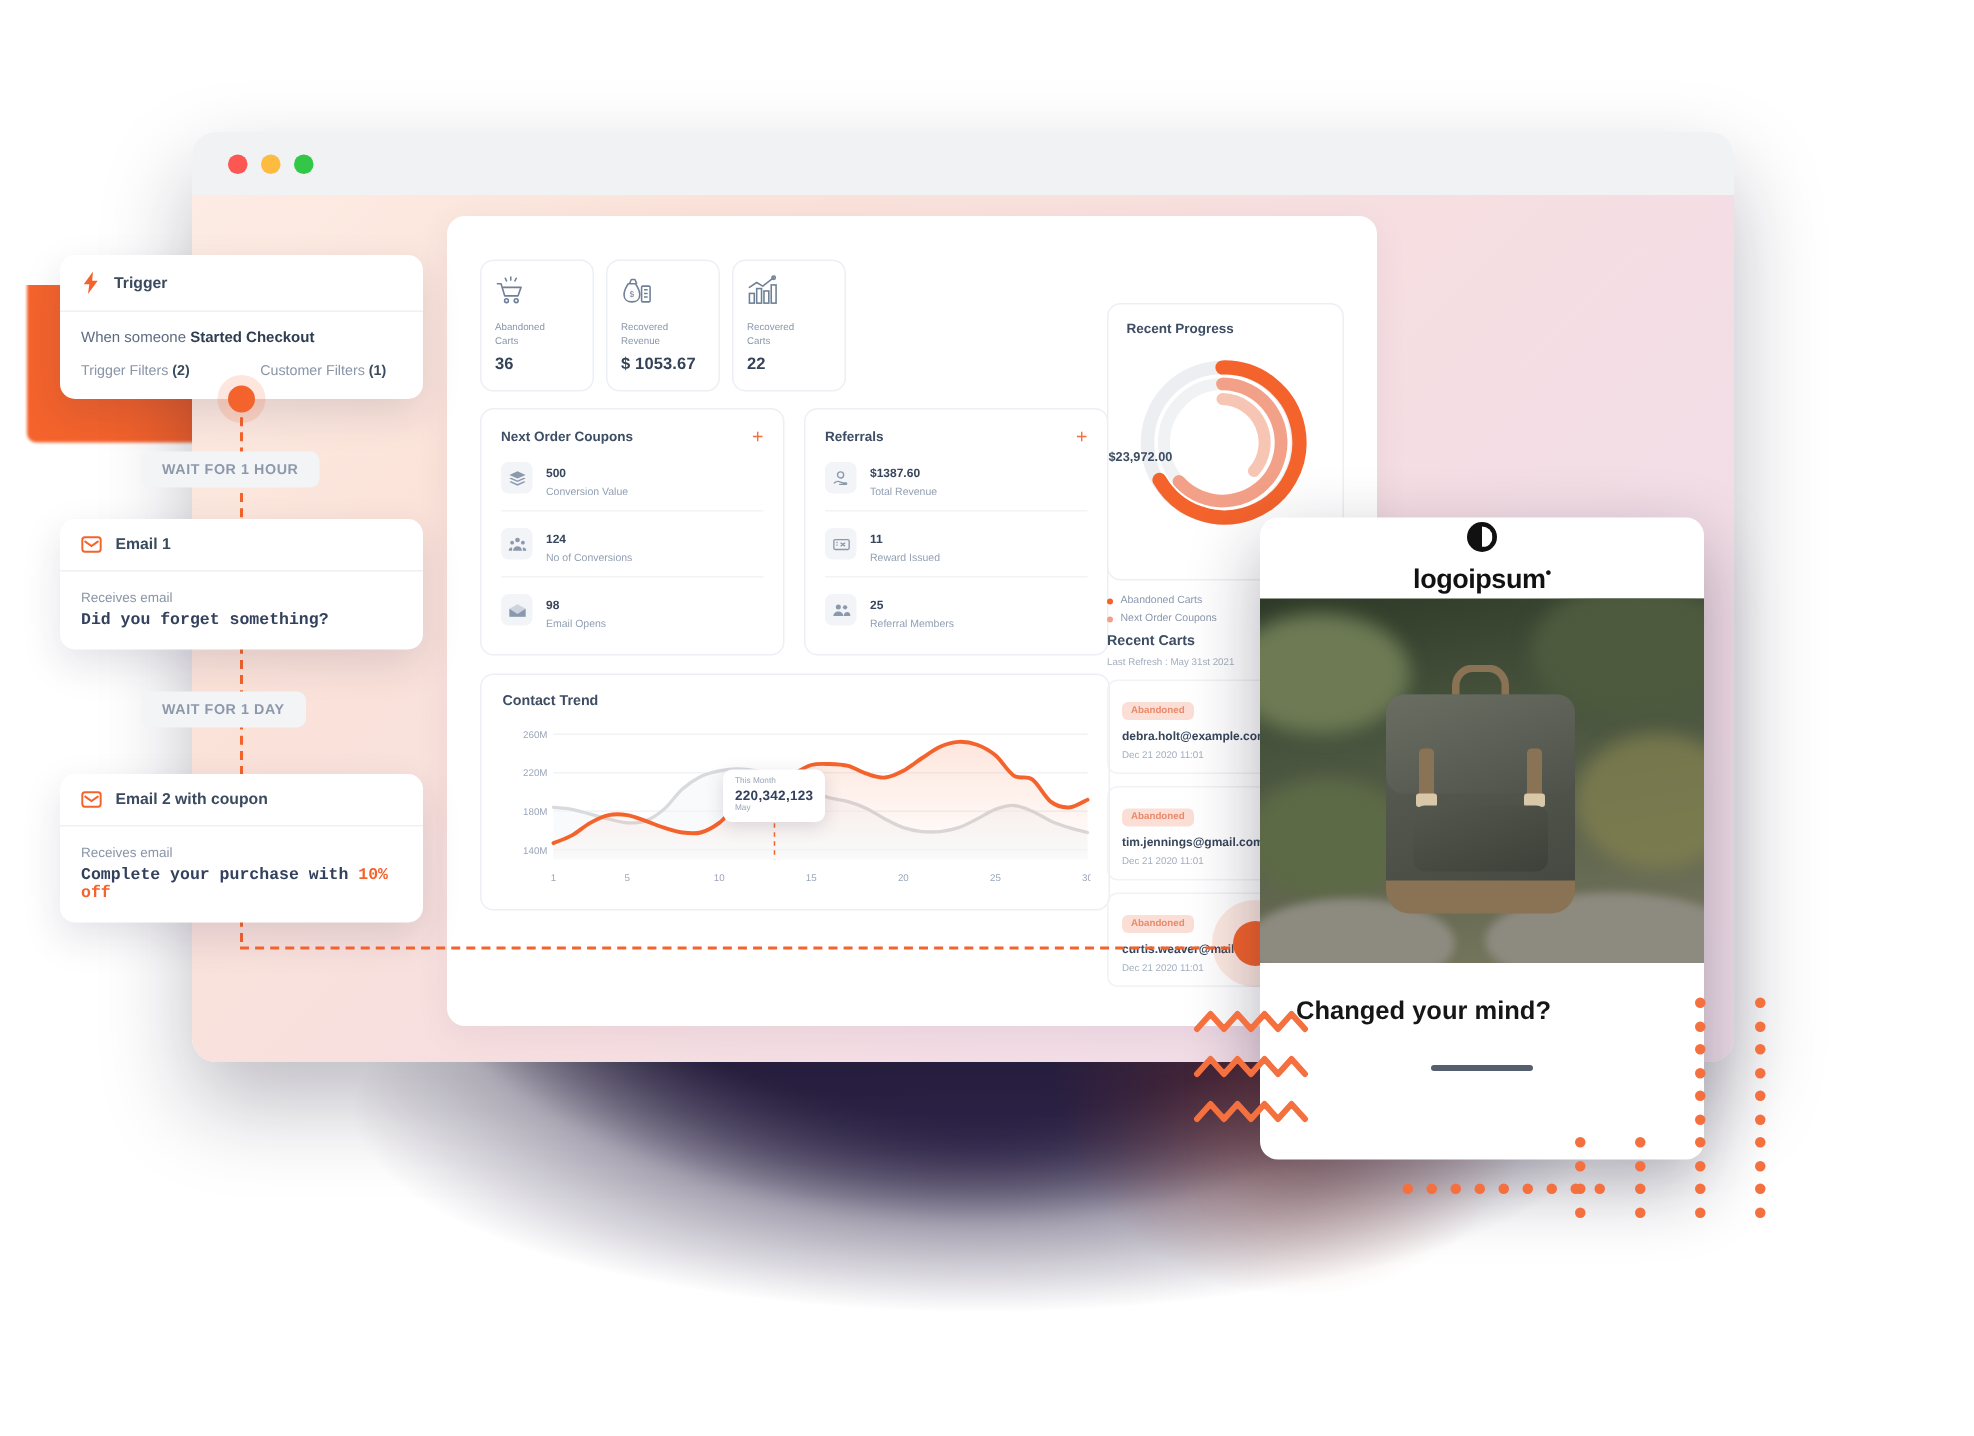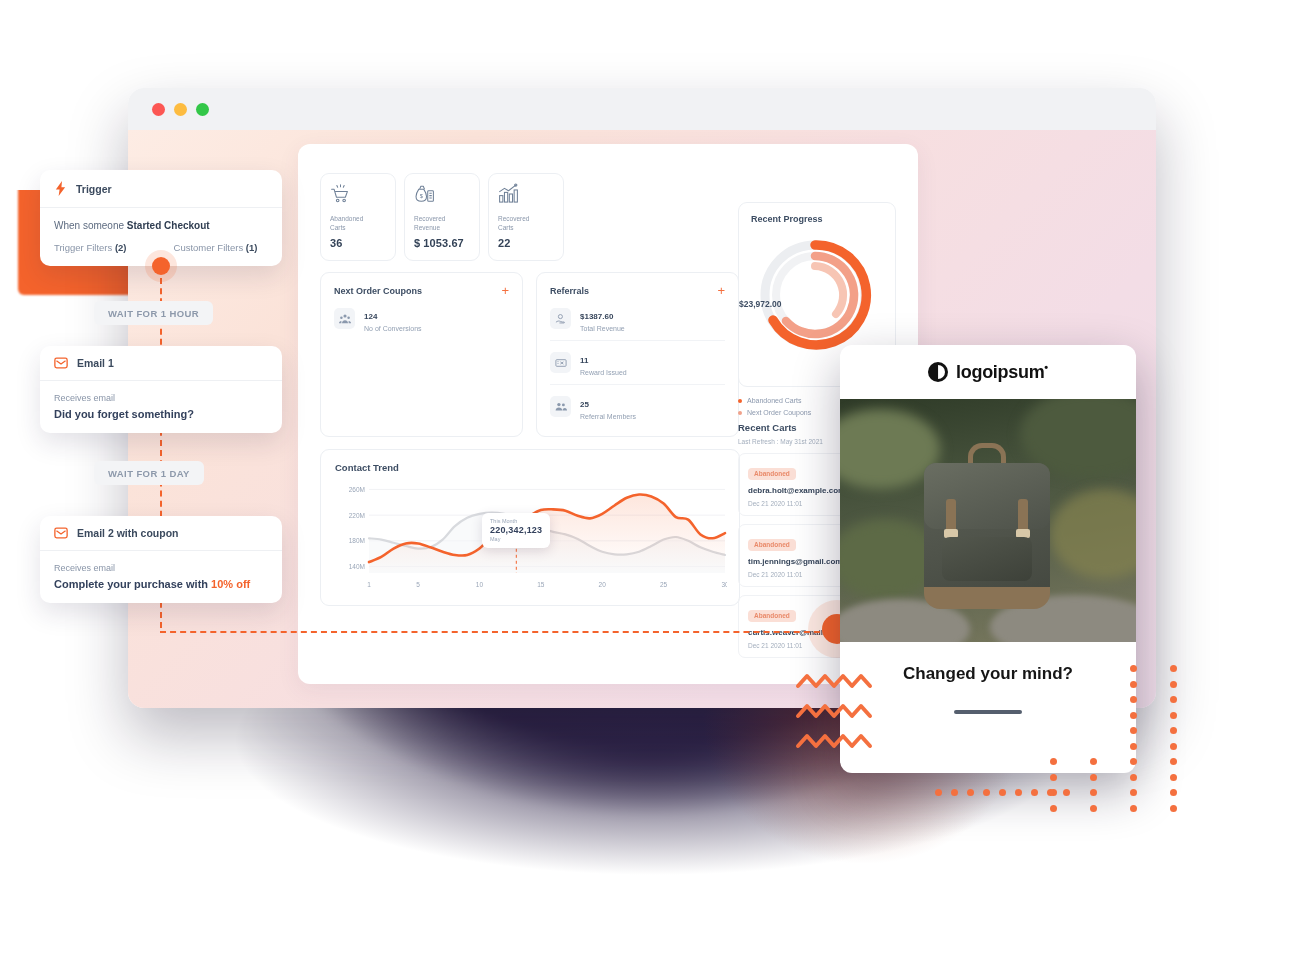--- a/index.html
+++ b/index.html
@@ -120,39 +120,39 @@
   .wf-card { position:absolute; background:#fff; border-radius:10px; box-shadow:0 10px 26px rgba(40,30,70,.13); }
   .wf-head { display:flex; align-items:center; gap:9px; padding:11px 14px; border-bottom:1px solid #eef0f3; }
   .wf-title { font-size:10.5px; font-weight:700; color:#3b4a5e; }
   .wf-body { padding:12px 14px 13px 14px; }
   .wf-line1 { font-size:10px; color:#5d6b80; }
   .wf-line1 b { color:#2f3d51; font-weight:700; }
   .wf-filters { display:flex; gap:47px; margin-top:11px; }
   .wf-f { font-size:9.5px; color:#8995a8; cursor:pointer; }
   .wf-f b { color:#3b4a5e; }
   .wf-sub { font-size:9px; color:#8995a8; }
-  .wf-strong { font-size:11px; font-weight:700; color:#33415c; margin-top:5px; }
+  .wf-strong { font-size:11px; font-weight:700; color:#33415c; margin-top:5px;font-family:Liberation Mono, monospace; }
   .wf-strong .off { color:#f4632c; }
   .wait {
     position:absolute; background:#f3f4f6; border-radius:6px; height:24px;
     display:flex; align-items:center; justify-content:center;
     font-size:9.5px; font-weight:600; color:#8d99ab; letter-spacing:.4px; padding:0 14px;
   }
   .vline { position:absolute; width:0; border-left:2px dashed #f4632c; }
   .node { position:absolute; width:18px;height:18px;border-radius:50%;background:#f4632c;
           box-shadow:0 0 0 7px rgba(244,99,44,.16); }
   #hline { position:absolute; left:160px; top:631px; width:680px; border-top:2px dashed #f4632c; }
   #node2 { position:absolute; left:822px; top:614px; width:30px;height:30px;border-radius:50%;
            background:#f4632c; box-shadow:0 0 0 14px rgba(244,99,44,.14); }
 
   
   #popup { position:absolute; left:840px; top:345px; width:296px; height:428px;
            background:#fff; border-radius:12px; overflow:hidden;
            box-shadow:0 18px 48px rgba(25,18,45,.33); }
-  #logo { height:54px; display:flex; align-items:center; justify-content:center; gap:8px; }
+  #logo { height:54px; display:flex; align-items:center; justify-content:center; gap:8px;flex-direction:column; }
   .logo-mark { width:20px;height:20px;border-radius:50%;background:#111;position:relative;overflow:hidden;}
   .logo-mark::after{content:"";position:absolute;left:3px;top:3px;width:14px;height:14px;border-radius:50%;background:#fff;
                     clip-path:inset(0 0 0 50%);}
   .logo-txt { font-size:18px; font-weight:700; color:#111; letter-spacing:-.3px; }
   .logo-txt sup { font-size:11px; }
   #hero { height:243px; position:relative; overflow:hidden;
           background: linear-gradient(170deg,#2e3a27 0%, #44503a 30%, #58604a 58%, #7b7a60 100%); }
   .leaf { position:absolute; border-radius:50%; filter: blur(6px); }
   #bag { position:absolute; left:76px; top:38px; width:142px; height:170px; }
   .bag-body { position:absolute; left:8px; top:26px; width:126px; height:140px; border-radius:12px 12px 16px 16px;
@@ -160,21 +160,21 @@
   .bag-flap { position:absolute; left:8px; top:26px; width:126px; height:66px; border-radius:12px;
               background:linear-gradient(160deg,#6a6e62,#4e524a); }
   .bag-handle { position:absolute; left:52px; top:6px; width:38px; height:28px; border:5px solid #8a7355;
                 border-bottom:none; border-radius:14px 14px 0 0; }
   .strap { position:absolute; width:10px; height:52px; background:#8a7355; border-radius:3px; top:62px; }
   .buckle { position:absolute; width:14px;height:9px;background:#d8c8a8;border-radius:2px; }
   .bag-pocket{position:absolute;left:26px;top:100px;width:90px;height:44px;border-radius:8px;
               background:linear-gradient(160deg,#53574d,#3d4139);}
   .bag-bottom{position:absolute;left:8px;top:150px;width:126px;height:22px;border-radius:0 0 16px 16px;background:#8a7355;}
   .rock { position:absolute; border-radius:50%; background:#8d8a80; filter:blur(3px); }
-  #popup-foot { padding:22px 24px 0 24px; text-align:center; }
+  #popup-foot { padding:22px 24px 0 24px; text-align:left; }
   .pf-t { font-size:17px; font-weight:700; color:#161616; }
   .pf-btn { margin:18px auto 0 auto; width:auto; border:1.5px solid #f4703f; color:#f4703f;
             border-radius:7px; height:36px; display:flex;align-items:center;justify-content:center;
             font-size:11.5px; font-weight:600; cursor:pointer; background:#fff; }
   .homebar { width:68px;height:4px;border-radius:2px;background:#555f6e;margin:26px auto 0 auto; }
 
   
   #zig { position:absolute; left:795px; top:672px; }
   #dots { position:absolute; left:1050px; top:665px; }
   .pdot{position:absolute;width:7px;height:7px;border-radius:50%;background:#f4703f;}
@@ -246,34 +246,55 @@
           <div class="stat-val">22</div>
         </div>
 
       </div>
 
       <div class="mid">
         <div class="card" style="width:203px">
           <div class="card-h">
             <span class="card-t">Next Order Coupons</span>
             <span class="plus">+</span>
+          </div>
+          <div class="row">
+            <span class="ricon">
+              <svg width="12" height="12" viewBox="0 0 20 20" fill="#8b99ad">
+                  <path d="M10 2L1 6l9 4 9-4z"></path>
+                  <path d="M1 10l9 4 9-4-2-.9-7 3.1-7-3.1z"></path>
+                  <path d="M1 14l9 4 9-4-2-.9-7 3.1-7-3.1z"></path>
+                </svg>
+            </span>
+            <span><span class="rv">500</span>
+              <span class="rl" style="display:block">Conversion Value</span></span>
           </div>
           <div class="row">
             <span class="ricon">
               <svg width="12" height="12" viewBox="0 0 20 20" fill="#8b99ad">
                   <circle cx="10" cy="5" r="2.6"></circle>
                   <circle cx="4" cy="8" r="2.1"></circle>
                   <circle cx="16" cy="8" r="2.1"></circle>
                   <path d="M5 17c0-3 2.4-5 5-5s5 2 5 5z"></path>
                   <path d="M0 17c0-2.2 1.6-3.8 3.6-3.8H4V17z"></path>
                   <path d="M20 17c0-2.2-1.6-3.8-3.6-3.8H16V17z"></path>
                 </svg>
             </span>
             <span><span class="rv">124</span>
               <span class="rl" style="display:block">No of Conversions</span></span>
+          </div>
+          <div class="row">
+            <span class="ricon">
+              <svg width="12" height="12" viewBox="0 0 20 20" fill="#8b99ad">
+                  <path d="M1 8l9-5 9 5v9H1z" opacity=".35"></path>
+                  <path d="M1 8l9 6 9-6v9H1z"></path>
+                </svg>
+            </span>
+            <span><span class="rv">98</span>
+              <span class="rl" style="display:block">Email Opens</span></span>
           </div>
         </div>
 
         <div class="card" style="width:203px">
           <div class="card-h">
             <span class="card-t">Referrals</span>
             <span class="plus">+</span>
           </div>
           <div class="row">
             <span class="ricon">

